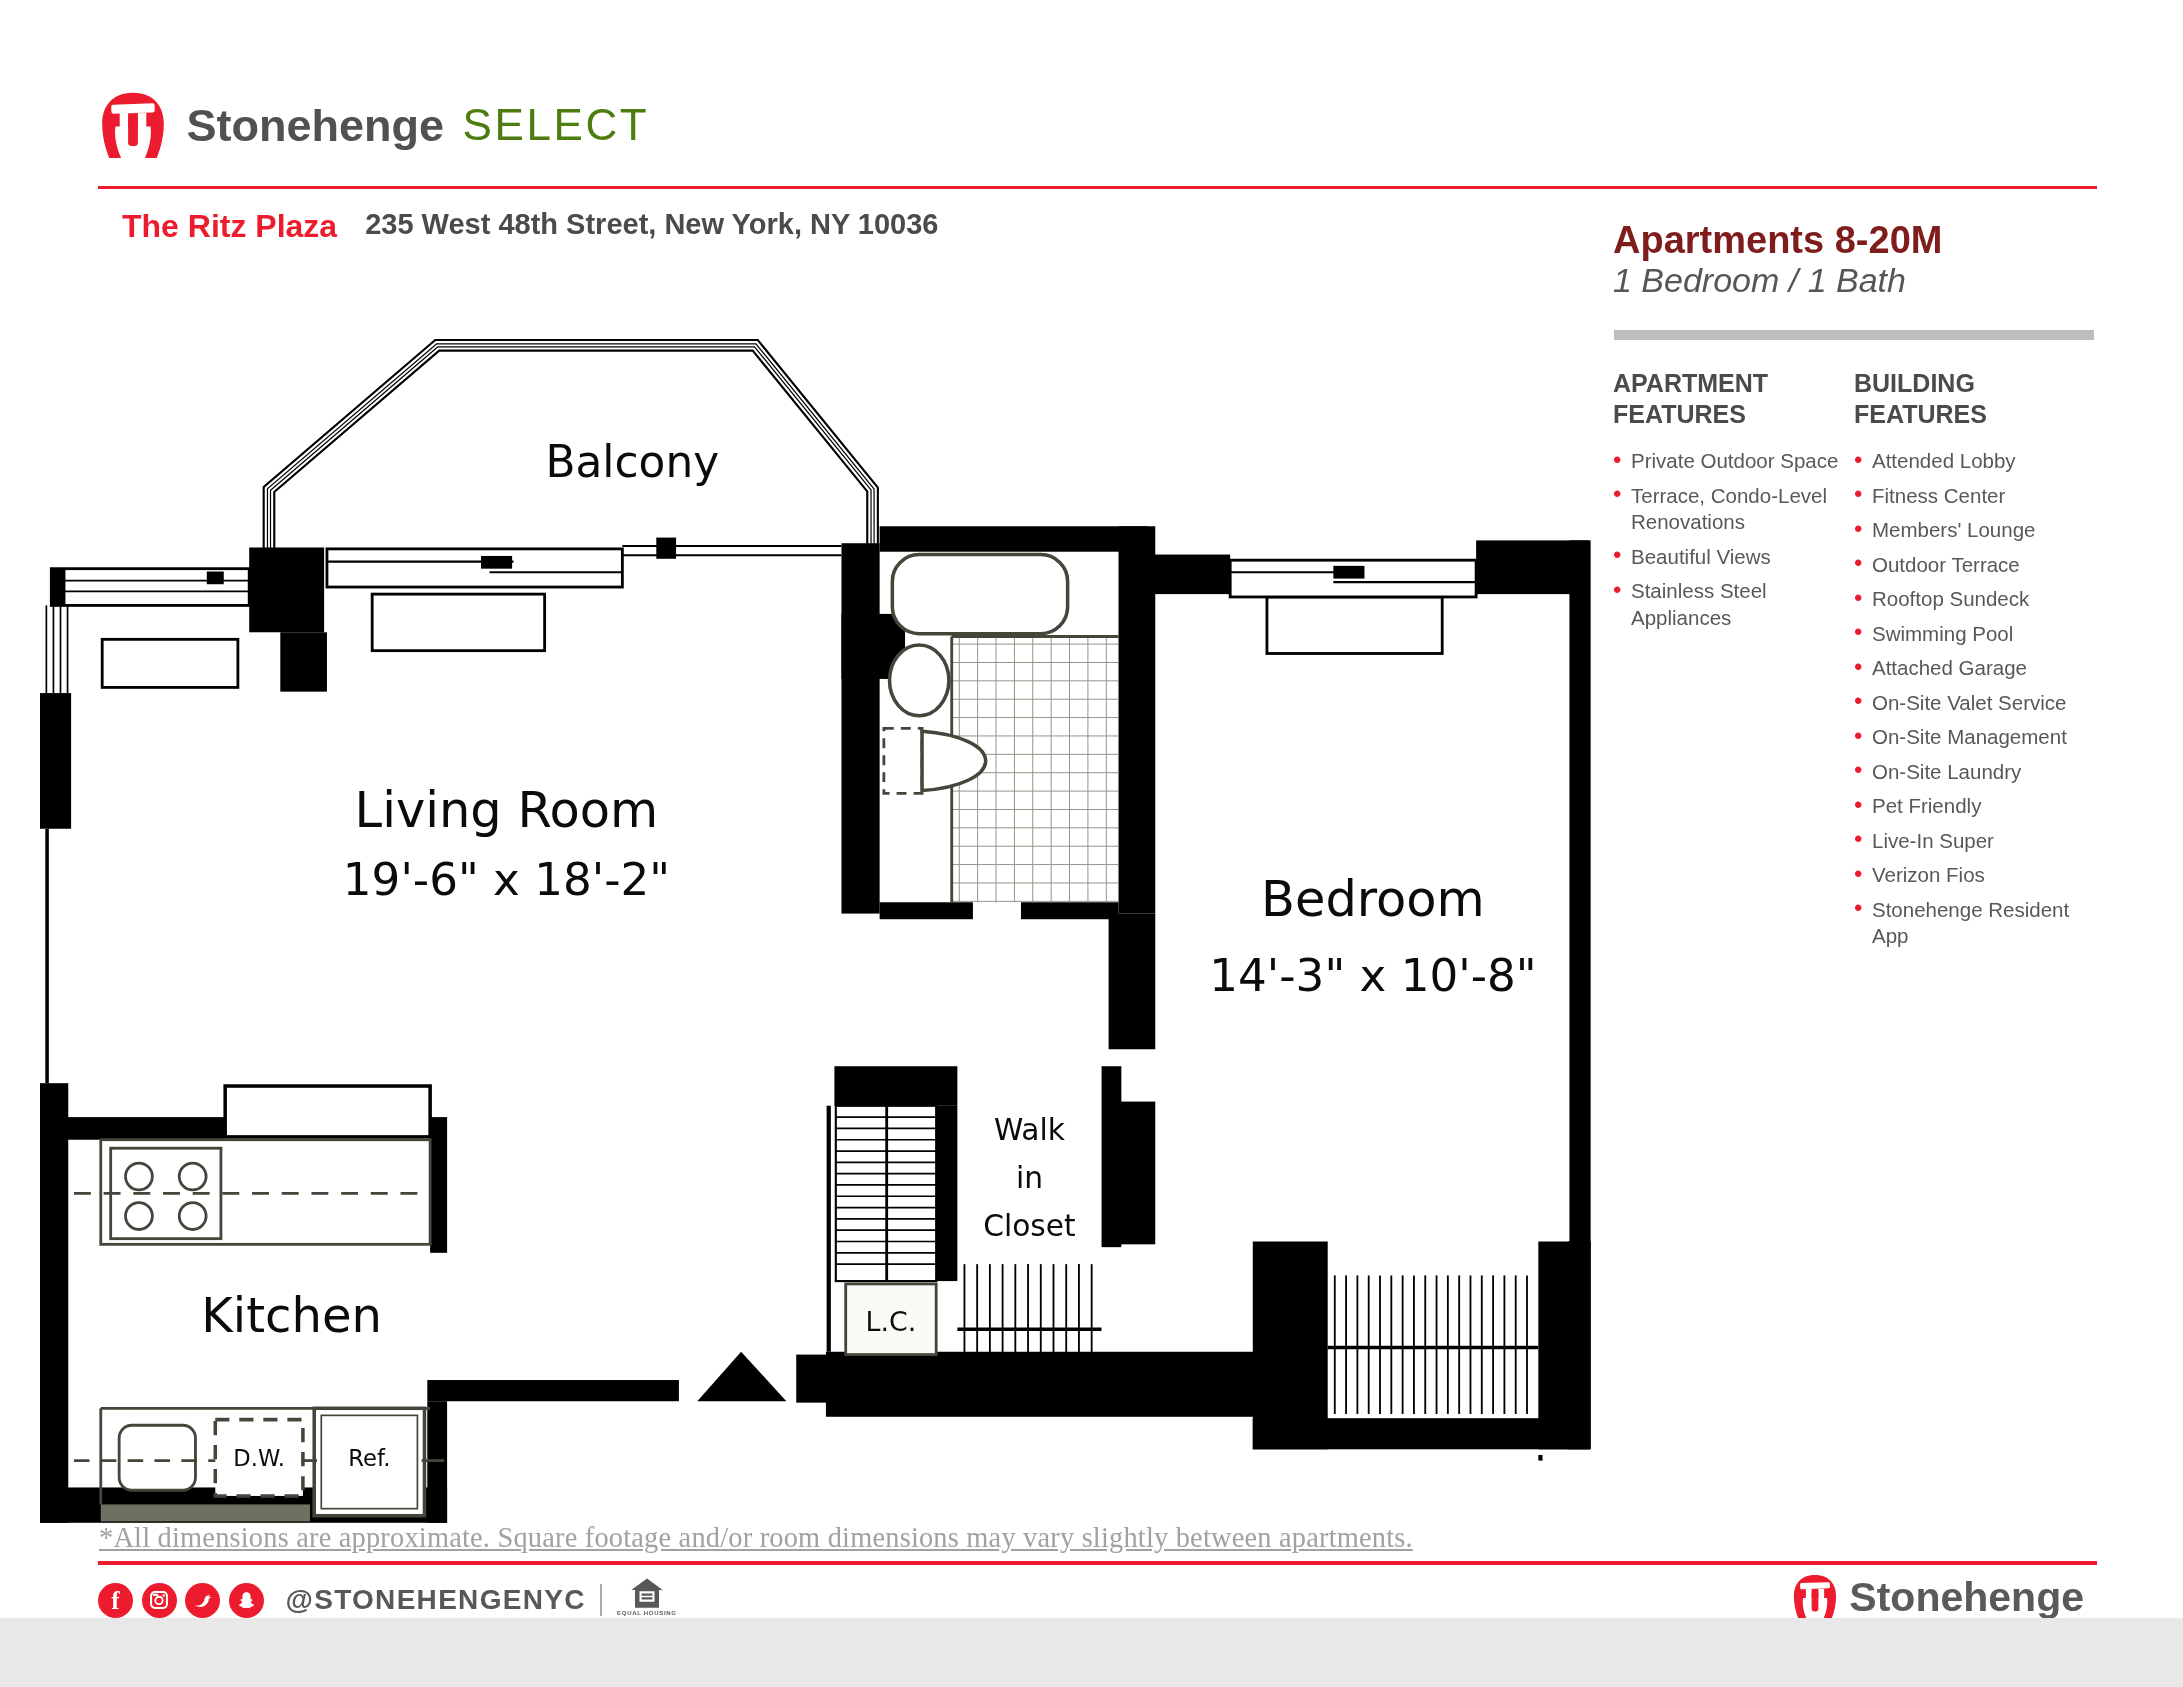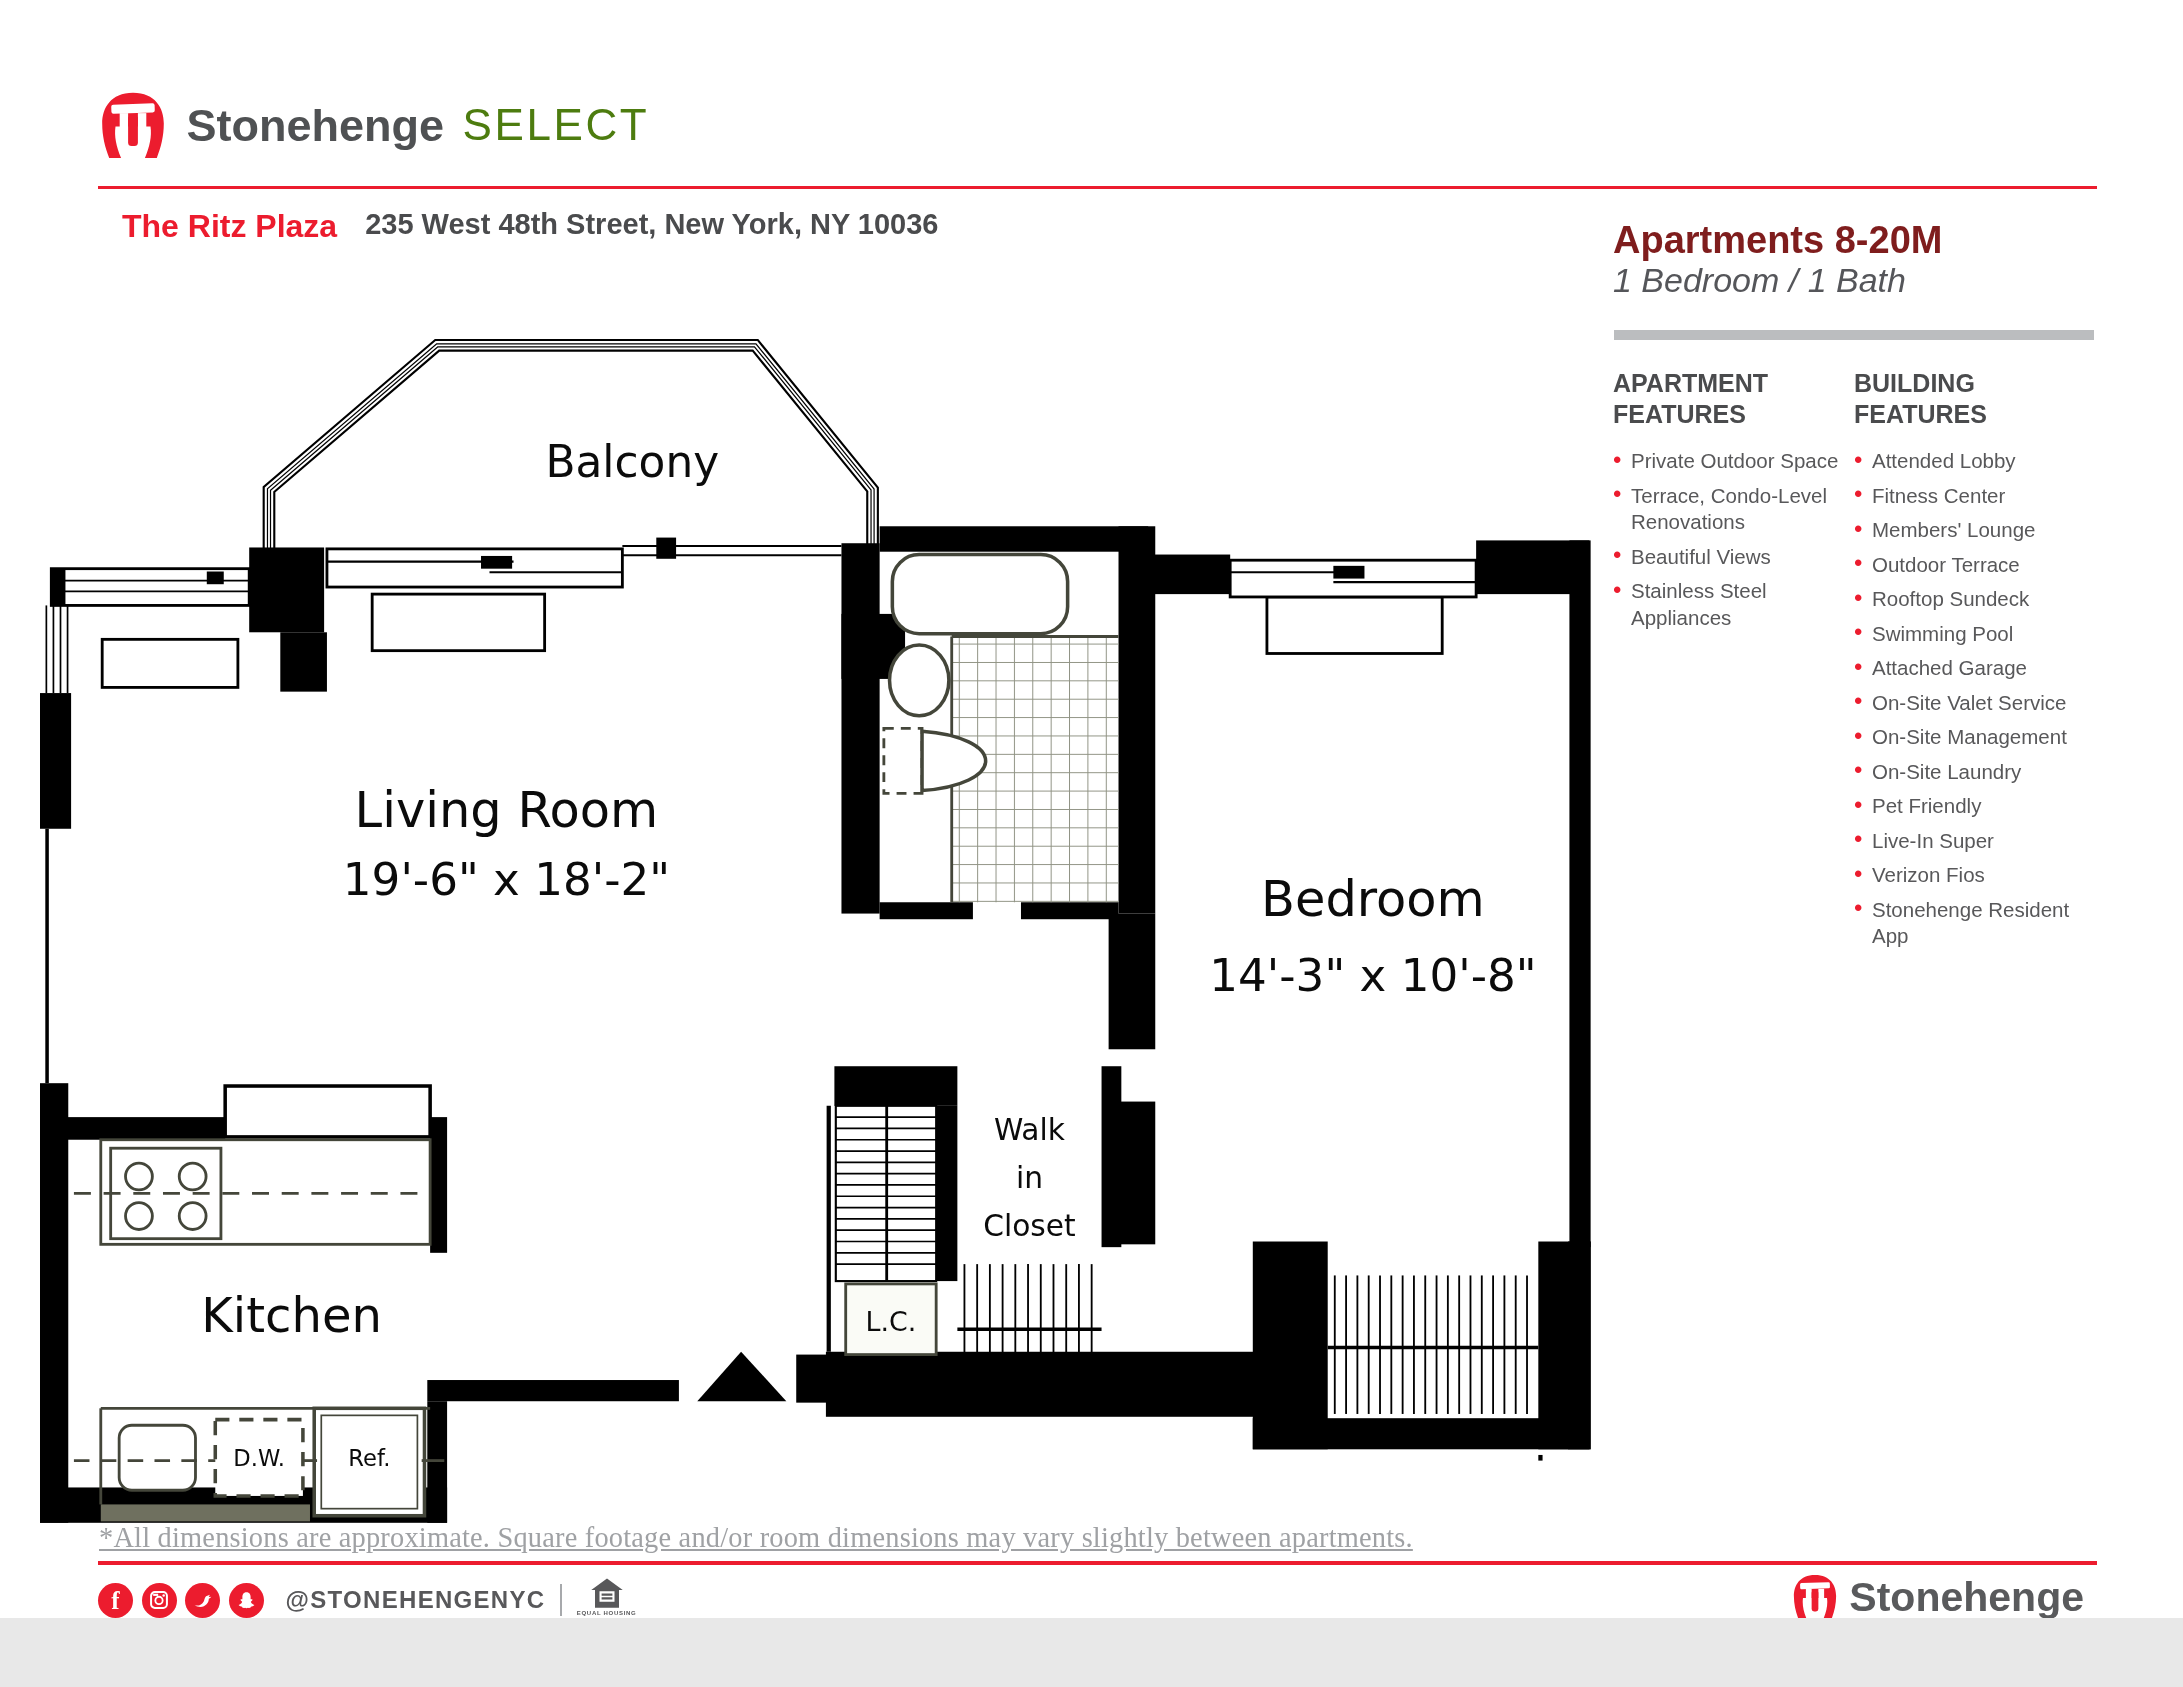--- a/index.html
+++ b/index.html
@@ -34,21 +34,21 @@
 
   
   .disclaimer{position:absolute;left:99px;top:1522px;font-family:"Liberation Serif",serif;
               font-size:28.4px;color:#9FA1A4;text-decoration:underline;letter-spacing:0.2px;white-space:nowrap;}
   .red-rule2{position:absolute;left:98px;top:1561px;width:1999px;height:4px;background:#EC1C2E;}
   .social-row{position:absolute;left:98px;top:1577px;display:flex;align-items:center;}
   .soc{width:35px;height:35px;border-radius:50%;background:#EC1C2E;display:flex;align-items:center;
        justify-content:center;color:#fff;margin-right:8.6px;}
   .soc svg{display:block;}
   .soc .f-glyph{font-size:25px;font-weight:700;font-family:"Liberation Serif",serif;line-height:1;margin-top:1.3px;}
-  .handle{margin-left:13.2px;font-size:24px;font-weight:700;color:#58585A;letter-spacing:1.3px;}
+  .handle{margin-left:13.2px;font-size:28px;font-weight:700;color:#58585A;letter-spacing:1.3px;}
   .vdiv{width:2px;height:32px;background:#A7A9AC;margin:0 14.6px;}
   .eho{display:flex;flex-direction:column;align-items:center;}
   .eho-cap{font-size:6px;font-weight:700;color:#58585A;letter-spacing:0.7px;line-height:6.6px;text-align:center;width:60px;}
   .brand-foot{position:absolute;right:99px;top:1573px;display:flex;flex-direction:column;align-items:flex-end;}
   .brand-foot-row{display:flex;align-items:center;gap:10.6px;}
   .brand-foot-mark{width:48px;height:48px;}
   .brand-foot-word{font-size:41px;font-weight:600;color:#595A5C;line-height:1;}
   .tagline{margin-top:4px;font-size:23px;font-weight:600;}
   .tag-red{color:#EC1C2E;} .tag-gray{color:#58585A;}
 </style>

